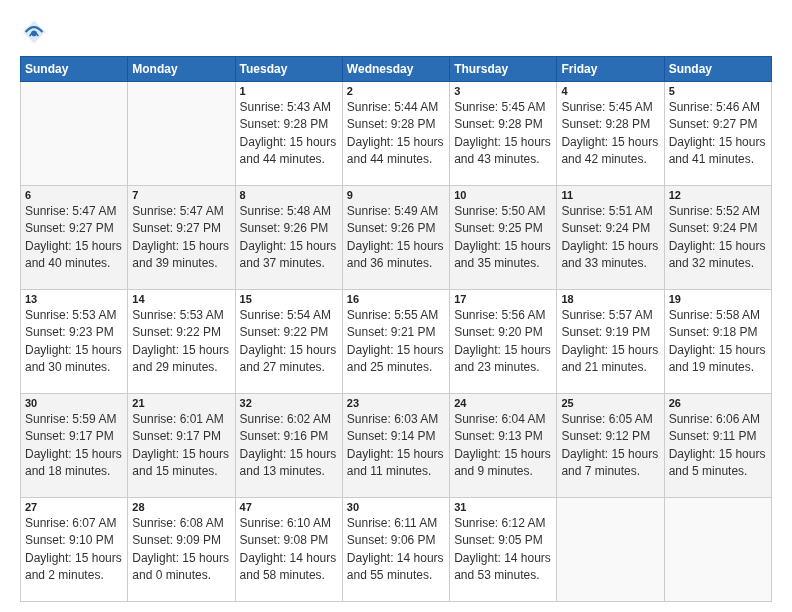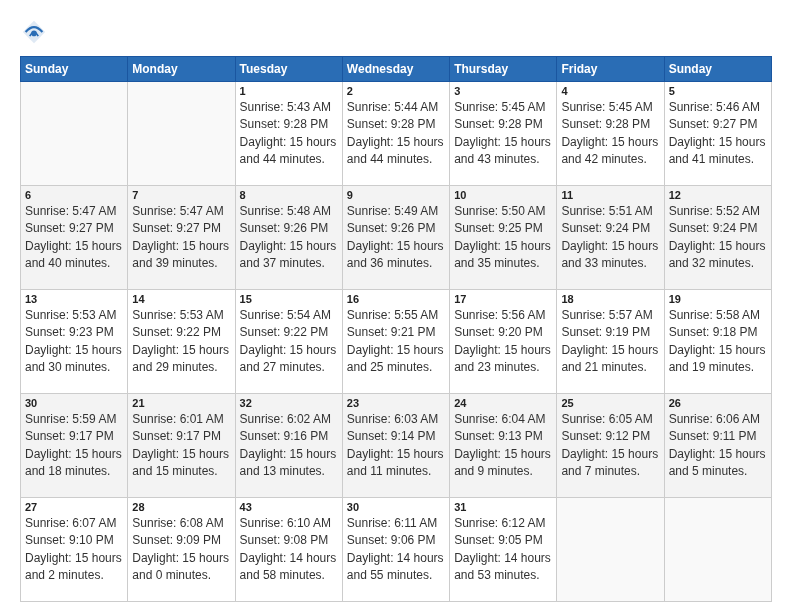--- a/index.html
+++ b/index.html
@@ -252,21 +252,21 @@
         <tr>
           <td>
             <span class="day-num">27</span>
             <div class="day-info">Sunrise: 6:07 AM<br>Sunset: 9:10 PM<br>Daylight: 15 hours and 2 minutes.</div>
           </td>
           <td>
             <span class="day-num">28</span>
             <div class="day-info">Sunrise: 6:08 AM<br>Sunset: 9:09 PM<br>Daylight: 15 hours and 0 minutes.</div>
           </td>
           <td>
-            <span class="day-num">43</span>
+            <span class="day-num">47</span>
             <div class="day-info">Sunrise: 6:10 AM<br>Sunset: 9:08 PM<br>Daylight: 14 hours and 58 minutes.</div>
           </td>
           <td>
             <span class="day-num">30</span>
             <div class="day-info">Sunrise: 6:11 AM<br>Sunset: 9:06 PM<br>Daylight: 14 hours and 55 minutes.</div>
           </td>
           <td>
             <span class="day-num">31</span>
             <div class="day-info">Sunrise: 6:12 AM<br>Sunset: 9:05 PM<br>Daylight: 14 hours and 53 minutes.</div>
           </td>

